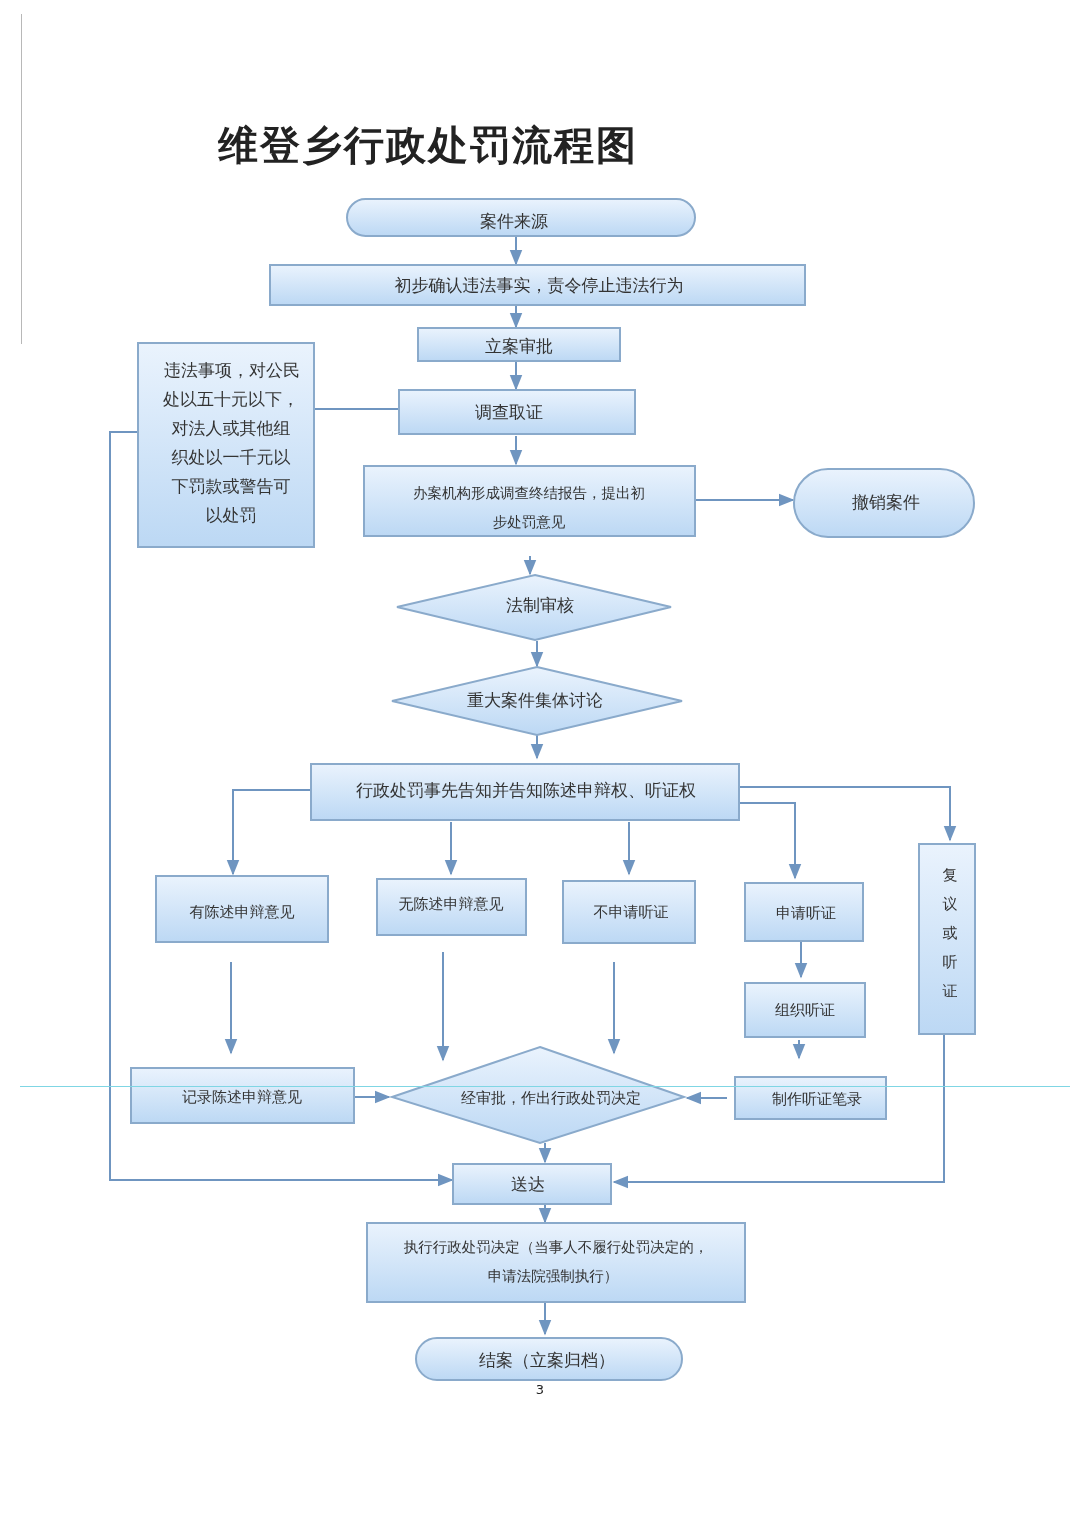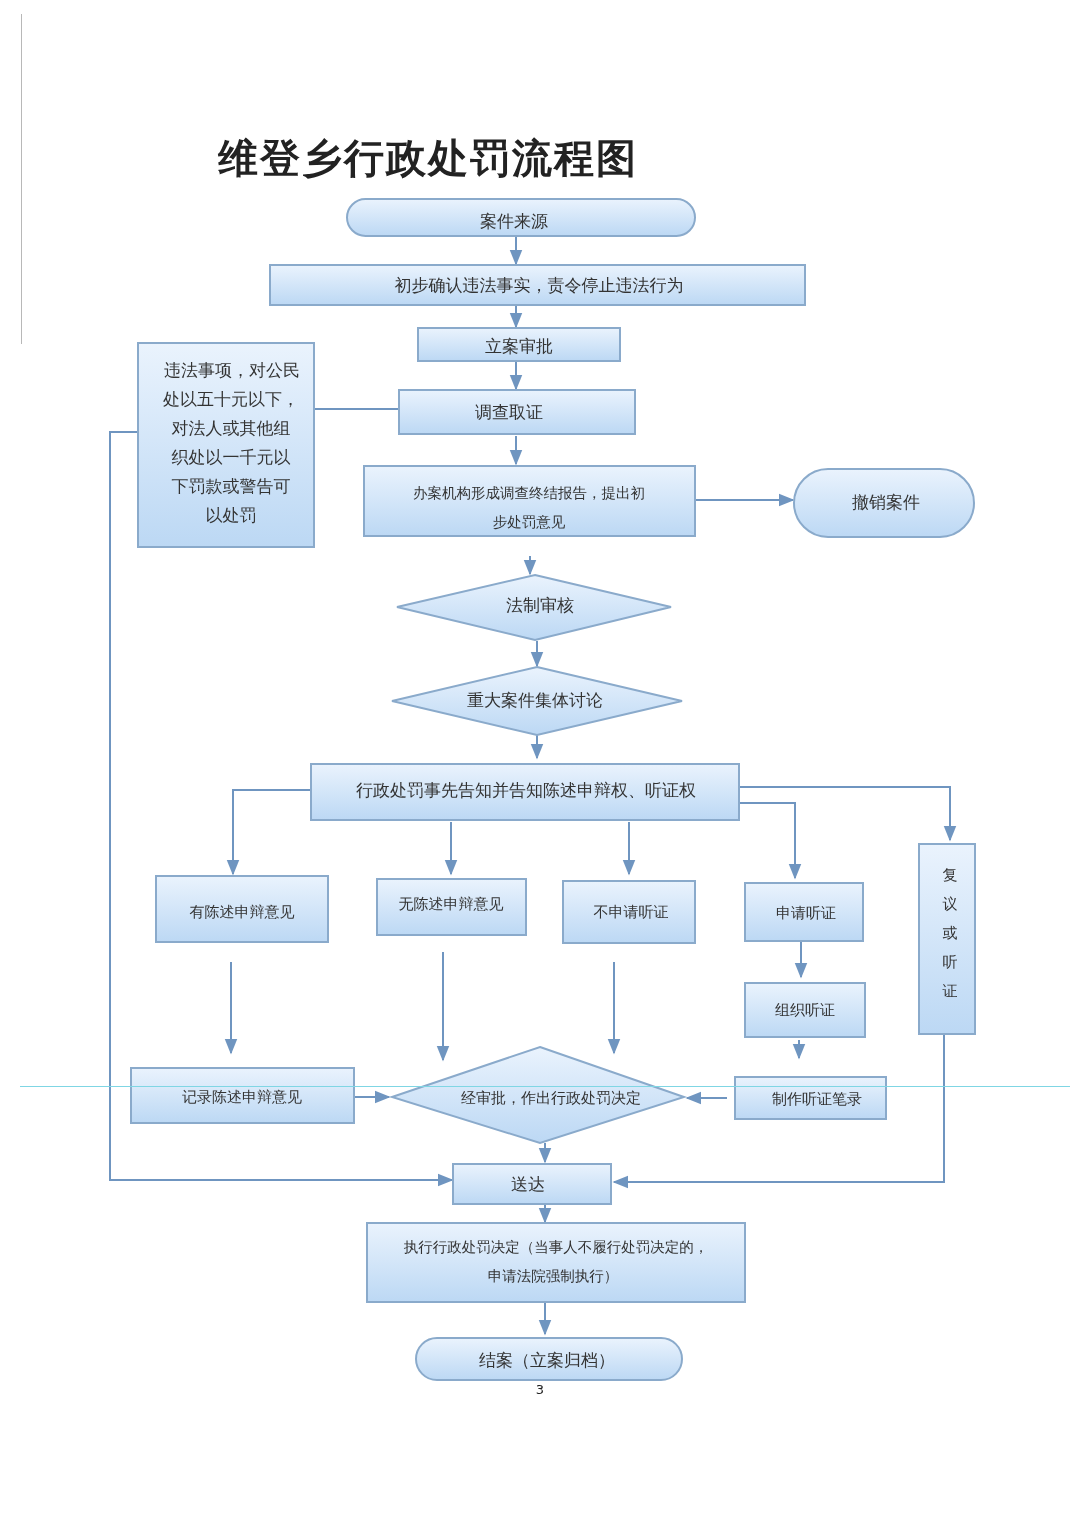--- a/index.html
+++ b/index.html
@@ -1,19 +1,19 @@
 <!DOCTYPE html>
 <html><head>
 <meta charset="utf-8">
 <style>
   html, body { margin: 0; padding: 0; background: #ffffff; }
   body { width: 1080px; height: 1526px; position: relative; overflow: hidden; font-family: "DejaVu Sans", "Liberation Sans", sans-serif; }
   .page-edge { position: absolute; left: 21px; top: 14px; width: 1px; height: 330px; background: #b8b8b8; }
   .scan-line { position: absolute; left: 20px; top: 1086px; width: 1050px; height: 1px; background: #7fd6e4; }
-  .title { position: absolute; left: 0; width: 856px; top: 118px; text-align: center; font-size: 40px; font-weight: bold; color: #222; letter-spacing: 2px; font-family: "DejaVu Serif", "Liberation Serif", serif; margin-top: 13px; }
+  .title { position: absolute; left: 0; width: 856px; top: 118px; text-align: center; font-size: 40px; font-weight: bold; color: #222; letter-spacing: 2px; font-family: "DejaVu Serif", "Liberation Serif", serif; }
   .page-num { position: absolute; left: 528px; top: 1382px; width: 24px; text-align: center; font-size: 13px; color: #222; }
   svg#flow { position: absolute; left: 0; top: 0; }
   .node-text { font-family: "DejaVu Serif", "Liberation Serif", serif; fill: #333; }
 </style>
 </head>
 <body>
 
 <div class="page-edge"></div>
 
 <div class="title">维登乡行政处罚流程图</div>

